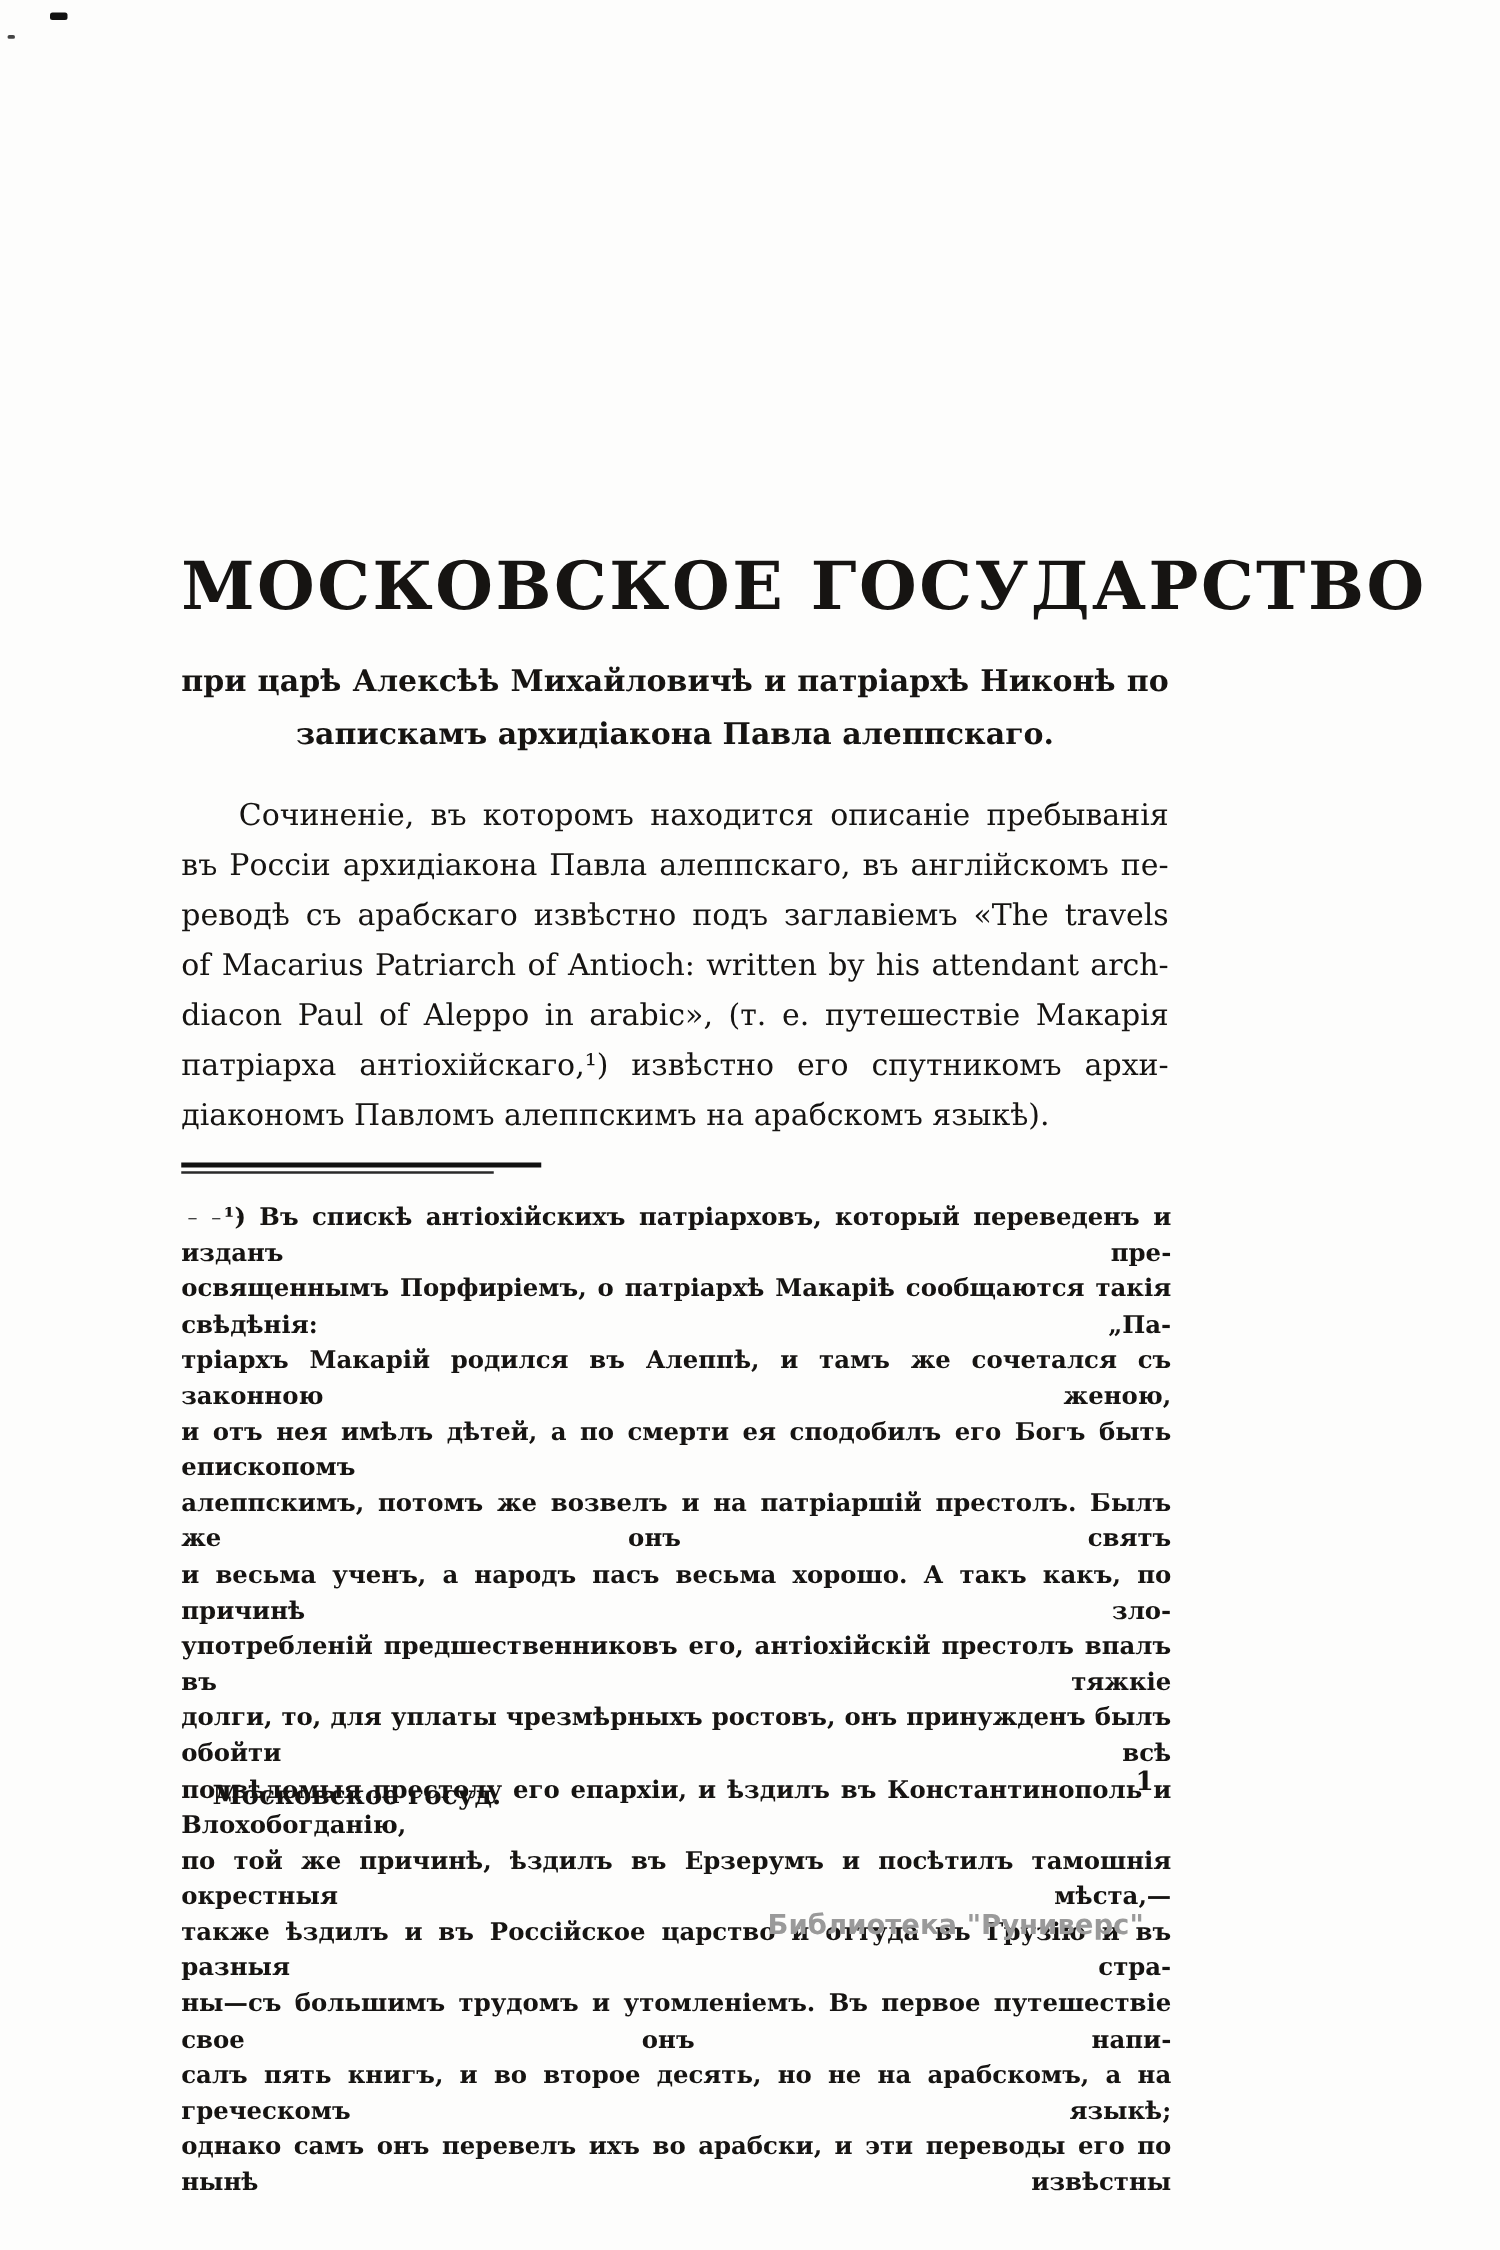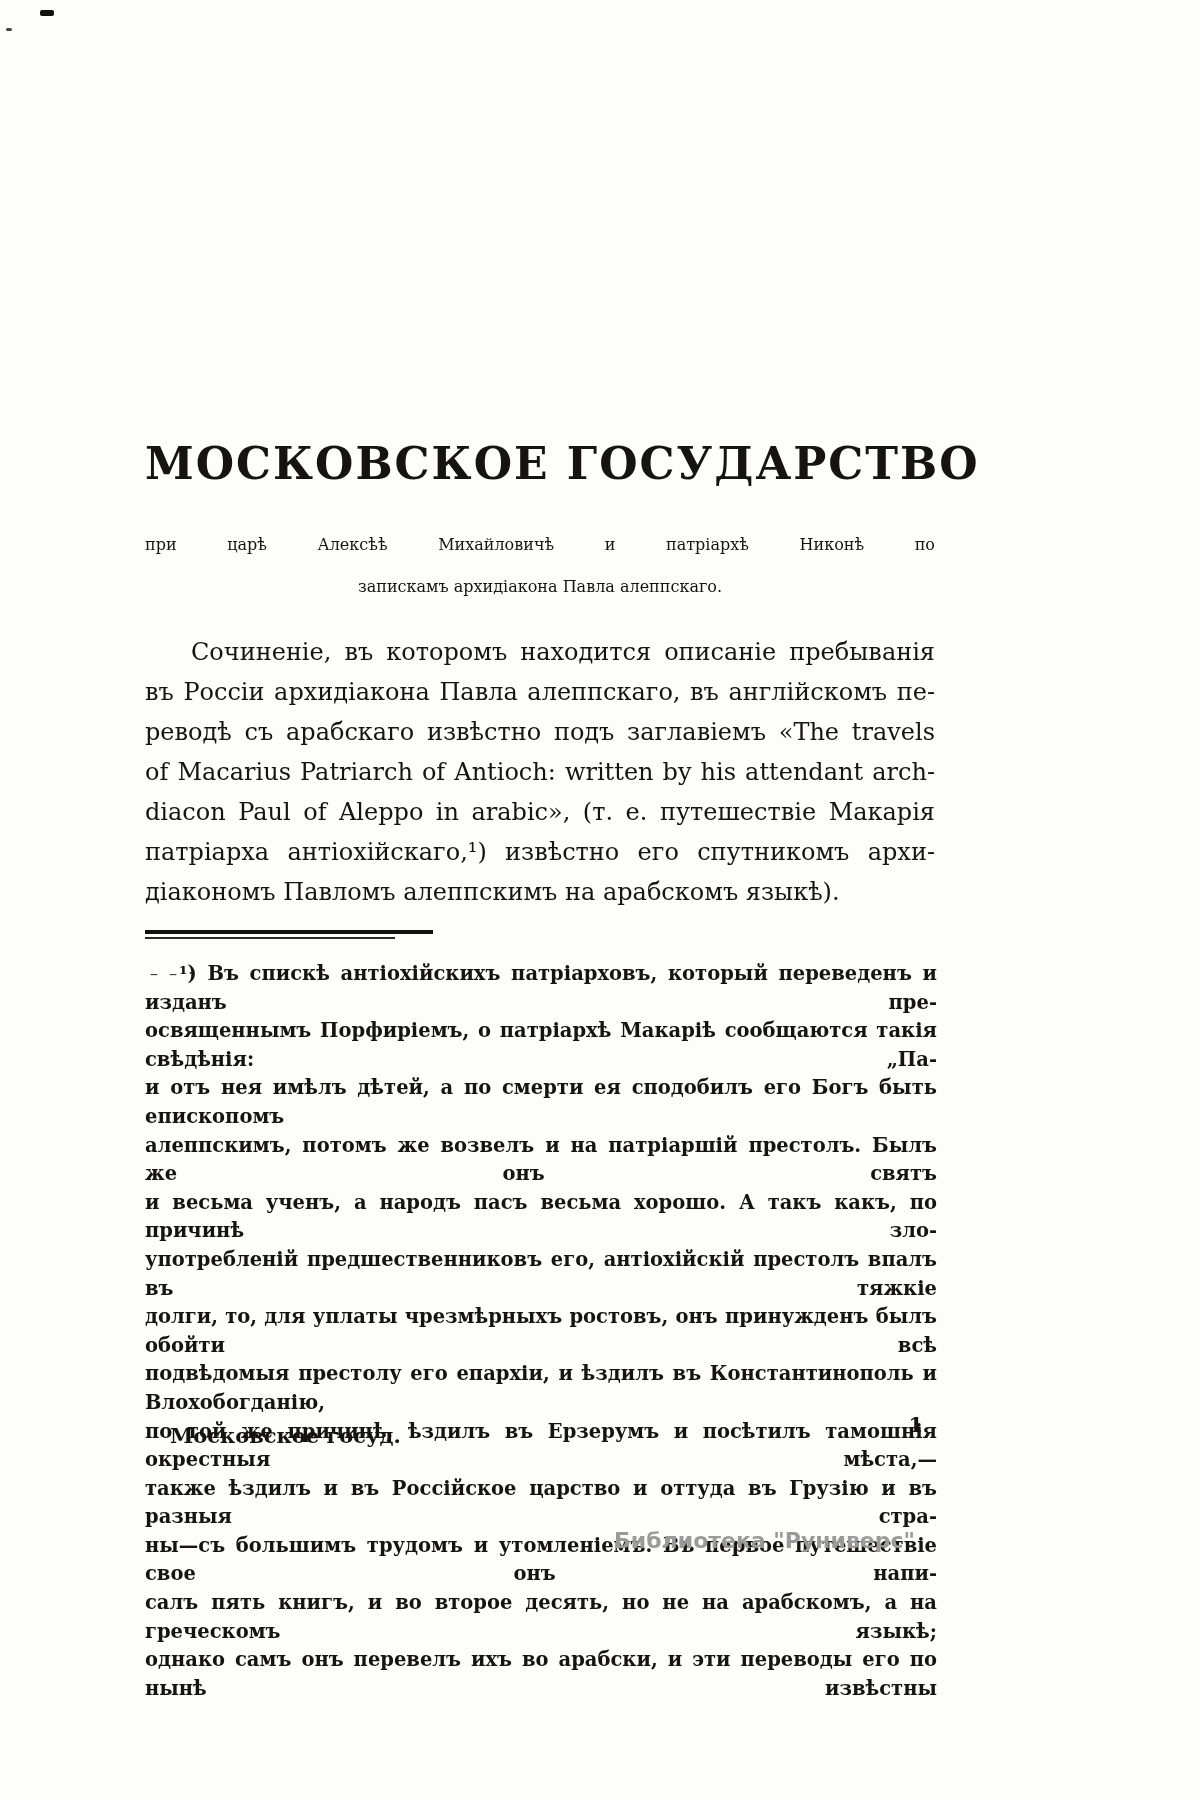--- a/index.html
+++ b/index.html
@@ -37,32 +37,32 @@
     font-size: 16px;
     color: #3a3a3a;
     letter-spacing: 3px;
   }
 
   .page-title {
     position: absolute;
     left: 145px; top: 438px;
     width: 790px;
     text-align: center;
-    font-size: 44px;
+    font-size: 53px;
     font-weight: 700;
     letter-spacing: 2px;
     white-space: nowrap;
   }
 
   .subtitle-block {
     position: absolute;
     left: 145px; top: 524px;
     width: 790px;
-    font-size: 16px;
-    font-weight: 400;
+    font-size: 24px;
+    font-weight: 700;
     line-height: 42px;
   }
   .subtitle-block div {
     text-align: justify;
     text-align-last: justify;
     -moz-text-align-last: justify;
   }
   .subtitle-block div:last-child {
     text-align: left;
     text-align-last: center;
@@ -173,20 +173,21 @@
       <div>діакономъ Павломъ алеппскимъ на арабскомъ языкѣ).</div>
     </div>
 
   <div class="marginal-marks">– – ·</div>
 
   <div class="footnote-rule"></div>
 
   <div class="footnote-block">
       <div>¹) Въ спискѣ антіохійскихъ патріарховъ, который переведенъ и изданъ пре-</div>
       <div>освященнымъ Порфиріемъ, о патріархѣ Макаріѣ сообщаются такія свѣдѣнія: „Па-</div>
+      <div>тріархъ Макарій родился въ Алеппѣ, и тамъ же сочетался съ законною женою,</div>
       <div>и отъ нея имѣлъ дѣтей, а по смерти ея сподобилъ его Богъ быть епископомъ</div>
       <div>алеппскимъ, потомъ же возвелъ и на патріаршій престолъ. Былъ же онъ святъ</div>
       <div>и весьма ученъ, а народъ пасъ весьма хорошо. А такъ какъ, по причинѣ зло-</div>
       <div>употребленій предшественниковъ его, антіохійскій престолъ впалъ въ тяжкіе</div>
       <div>долги, то, для уплаты чрезмѣрныхъ ростовъ, онъ принужденъ былъ обойти всѣ</div>
       <div>подвѣдомыя престолу его епархіи, и ѣздилъ въ Константинополь и Влохобогданію,</div>
       <div>по той же причинѣ, ѣздилъ въ Ерзерумъ и посѣтилъ тамошнія окрестныя мѣста,—</div>
       <div>также ѣздилъ и въ Россійское царство и оттуда въ Грузію и въ разныя стра-</div>
       <div>ны—съ большимъ трудомъ и утомленіемъ. Въ первое путешествіе свое онъ напи-</div>
       <div>салъ пять книгъ, и во второе десять, но не на арабскомъ, а на греческомъ языкѣ;</div>

